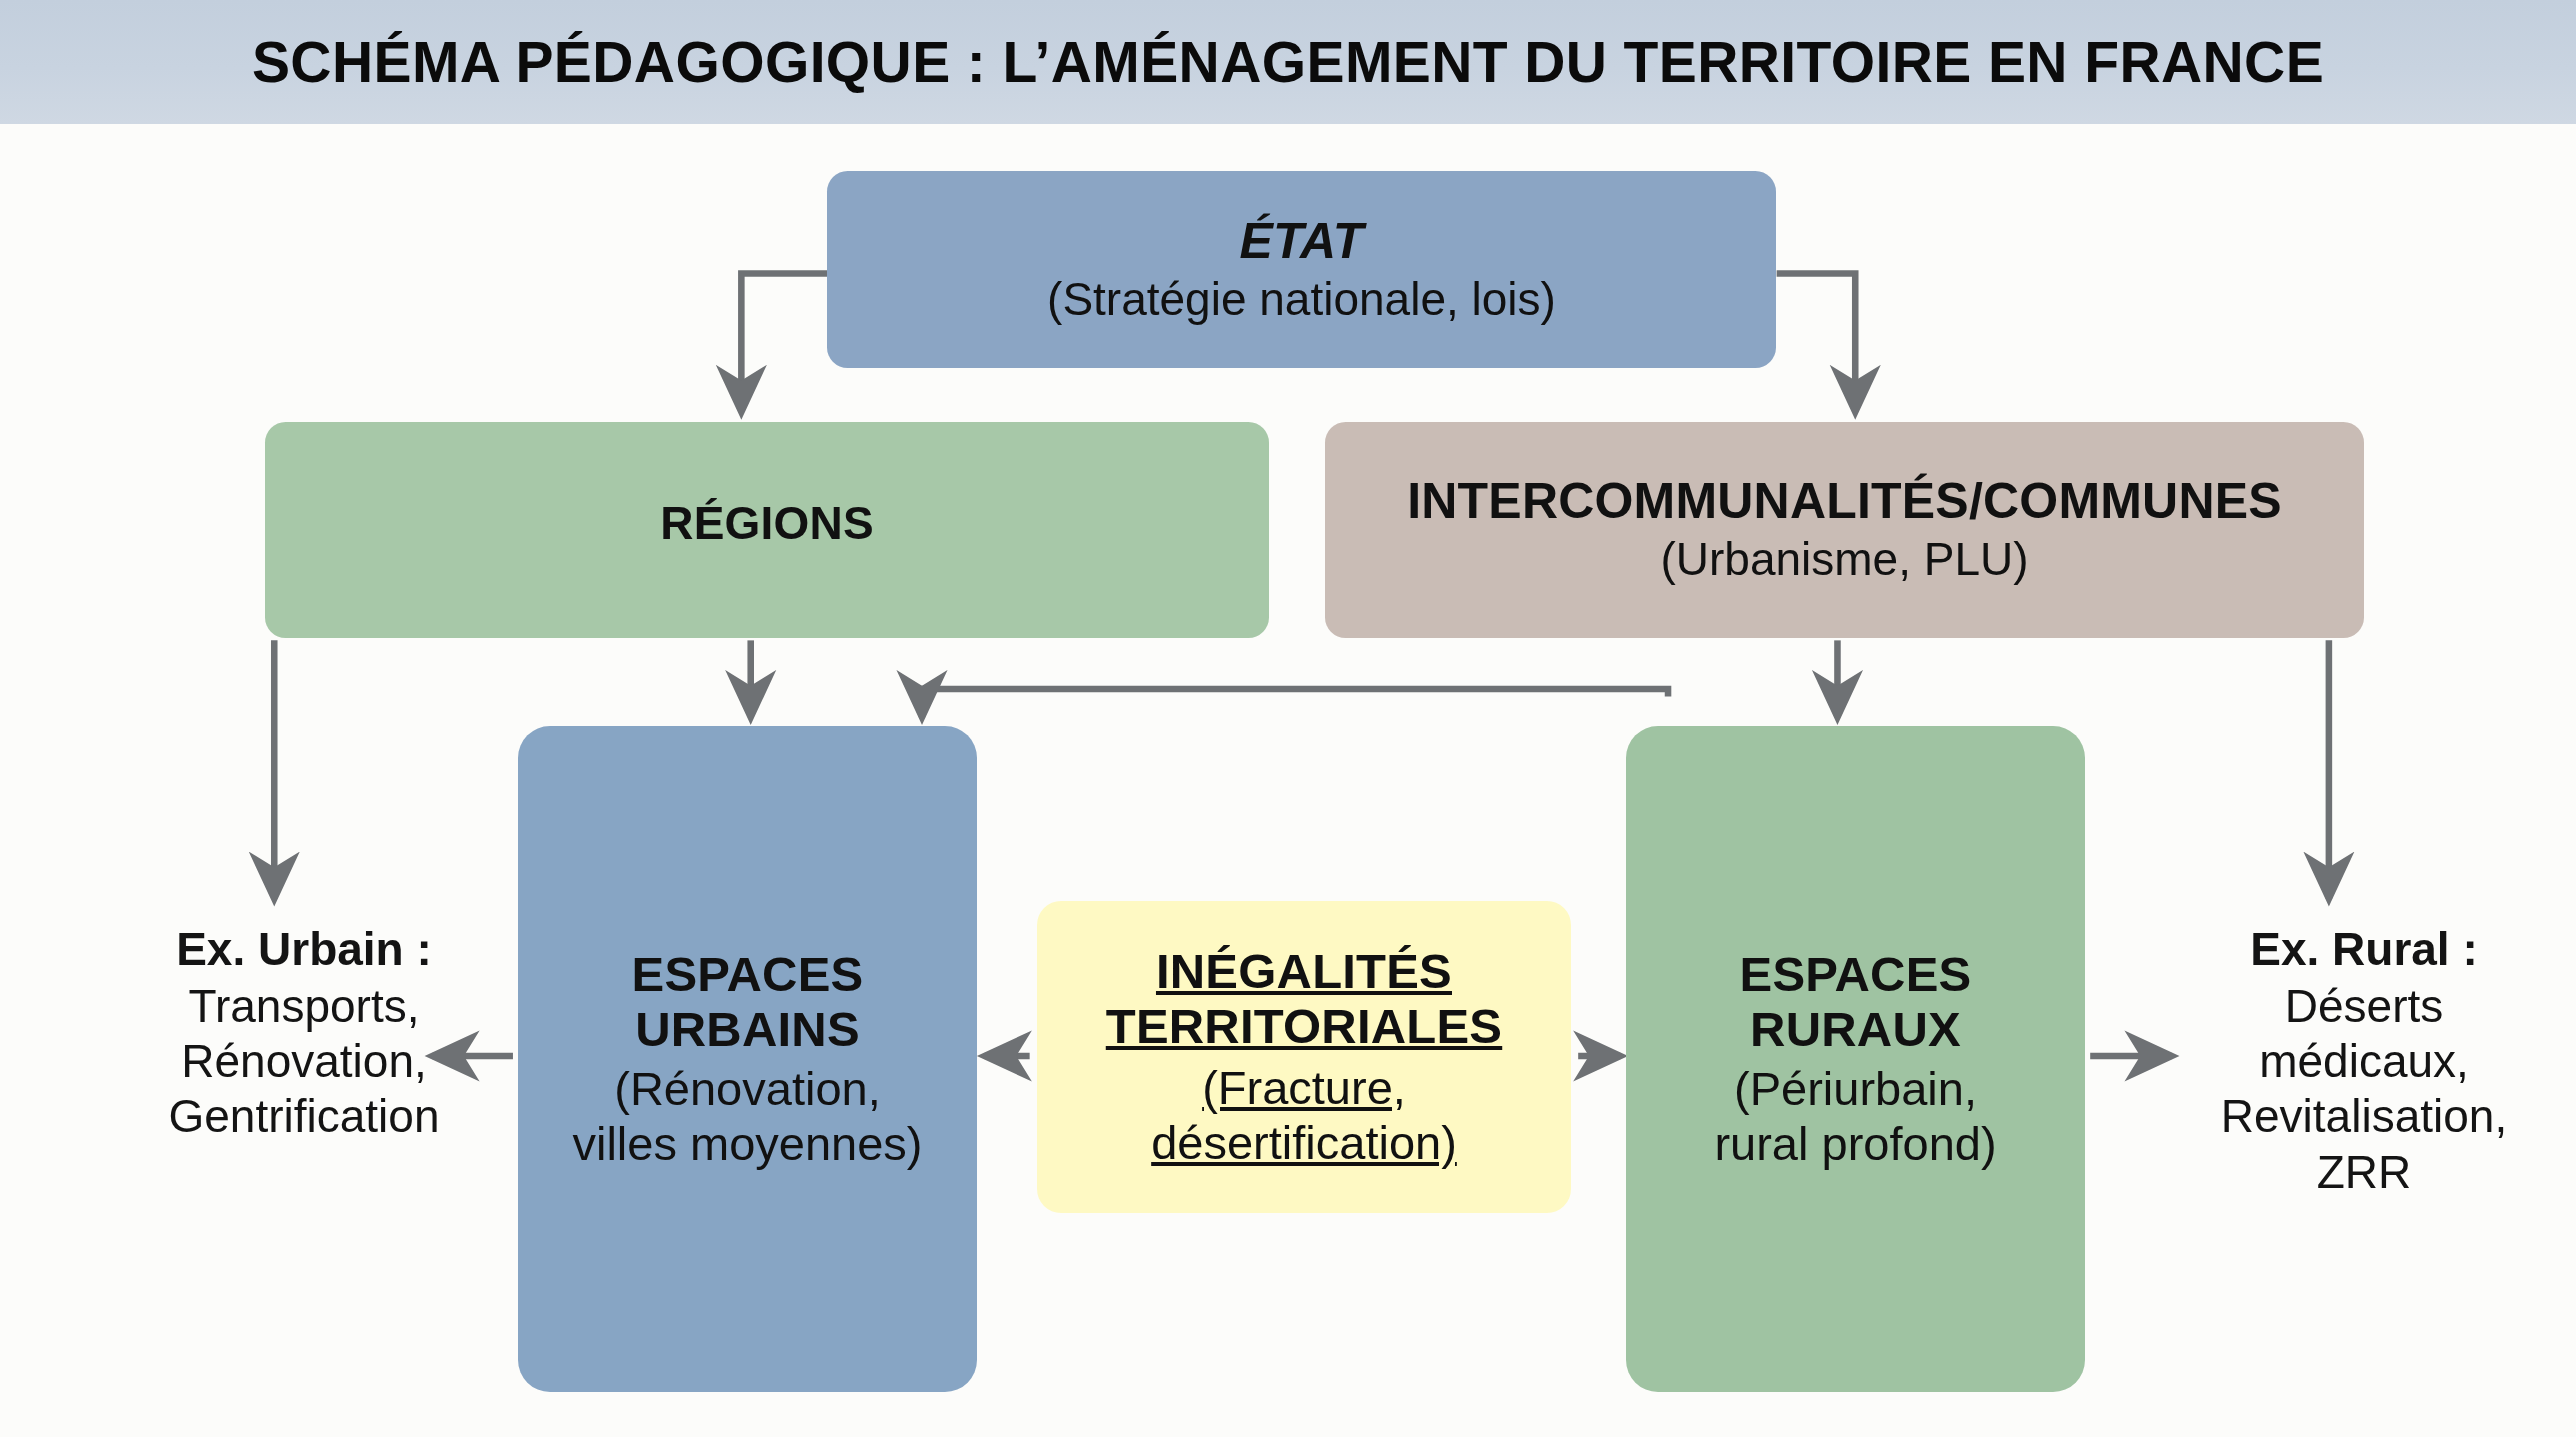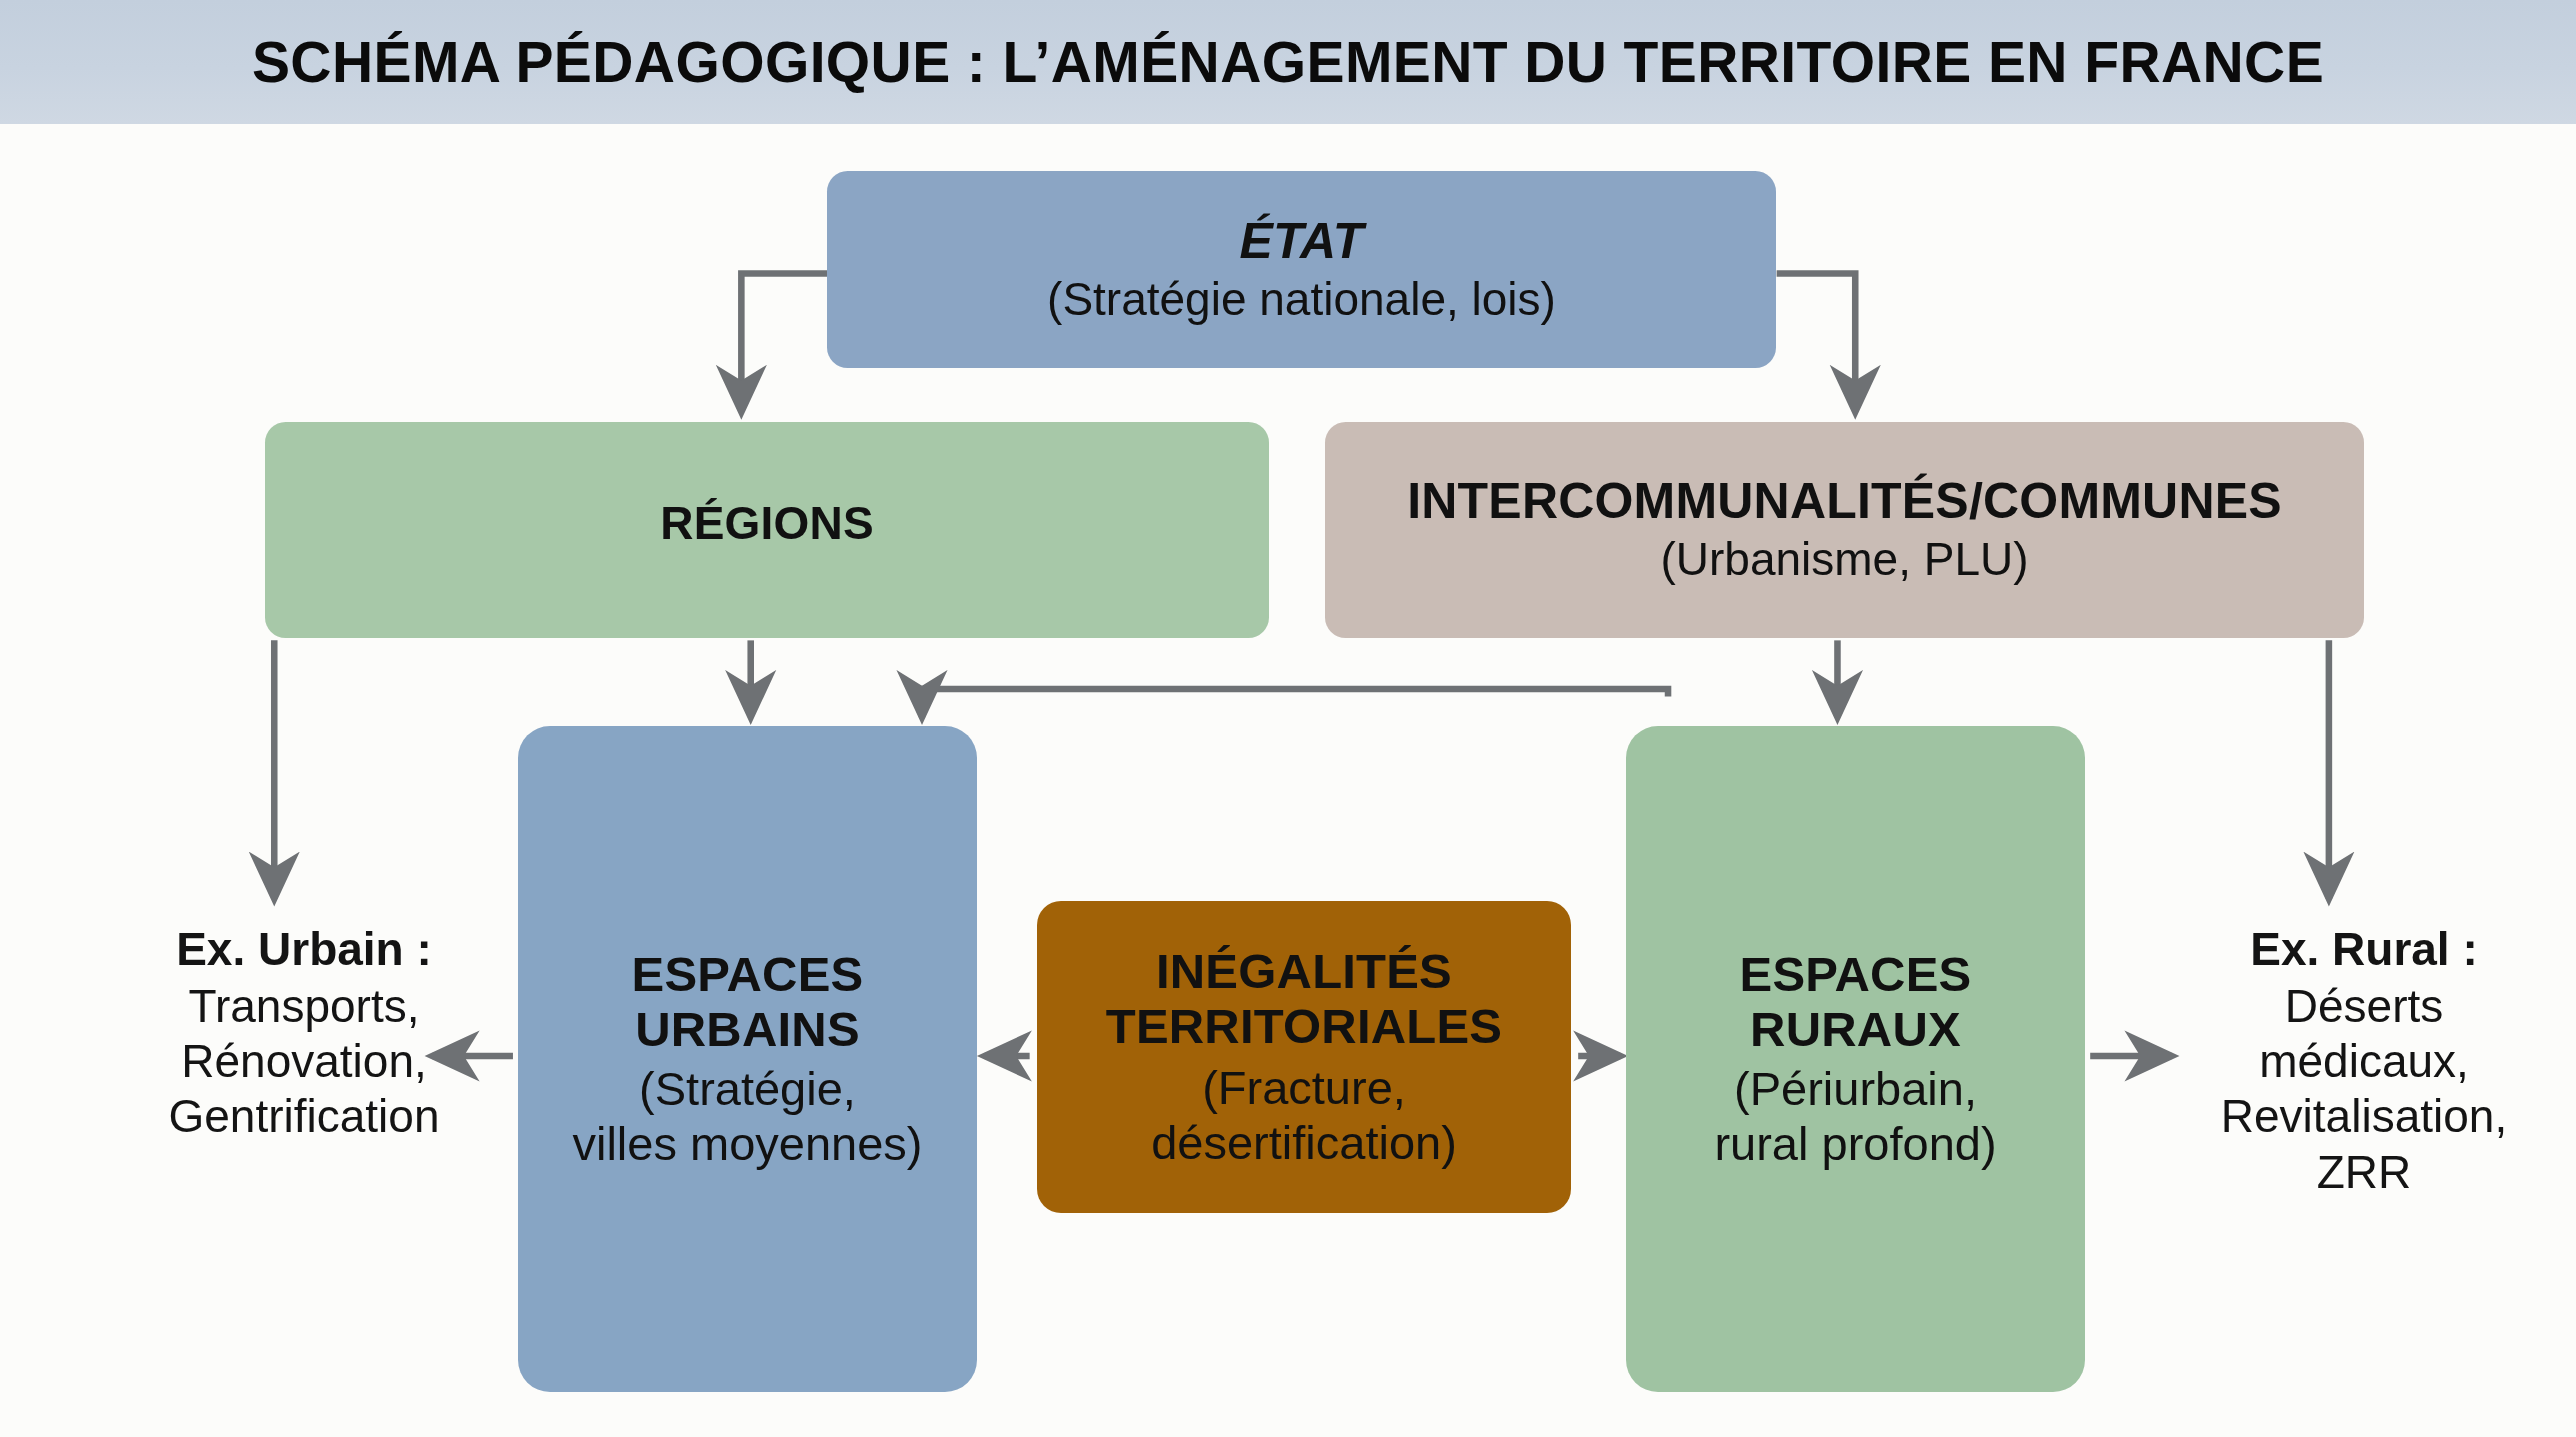--- a/index.html
+++ b/index.html
@@ -107,22 +107,23 @@
   #node-ruraux {
     left: 1626px; top: 726px; width: 459px; height: 666px;
     background: #9fc3a2;
     border-radius: 32px;
   }
   #node-ruraux .title { font-size: 49px; margin-bottom: 5.6px; }
   #node-ruraux .sub   { font-size: 47px; }
 
   #node-inegalites {
     left: 1037px; top: 901px; width: 534px; height: 312px;
-    background: #a16207;
+    background: #fef9c3;
     border-radius: 24px;
+    text-decoration: underline;
   }
   #node-inegalites .title { font-size: 49px; margin-bottom: 7.5px; }
   #node-inegalites .sub   { font-size: 47px; }
 
   
   .side-label {
     position: absolute;
     text-align: center;
     color: #141414;
     line-height: 1.2;
@@ -200,21 +201,21 @@
     <div class="title">INTERCOMMUNALITÉS/COMMUNES</div>
     <div class="sub">(Urbanisme, PLU)</div>
   </div>
 
   <div class="node" id="node-urbains">
     <div class="title">
       <span>ESPACES</span><br>
       <span>URBAINS</span>
     </div>
     <div class="sub">
-      <span>(Stratégie,</span><br>
+      <span>(Rénovation,</span><br>
       <span>villes moyennes)</span>
     </div>
   </div>
 
   <div class="node" id="node-inegalites">
     <div class="title">
       <span>INÉGALITÉS</span><br>
       <span>TERRITORIALES</span>
     </div>
     <div class="sub">

